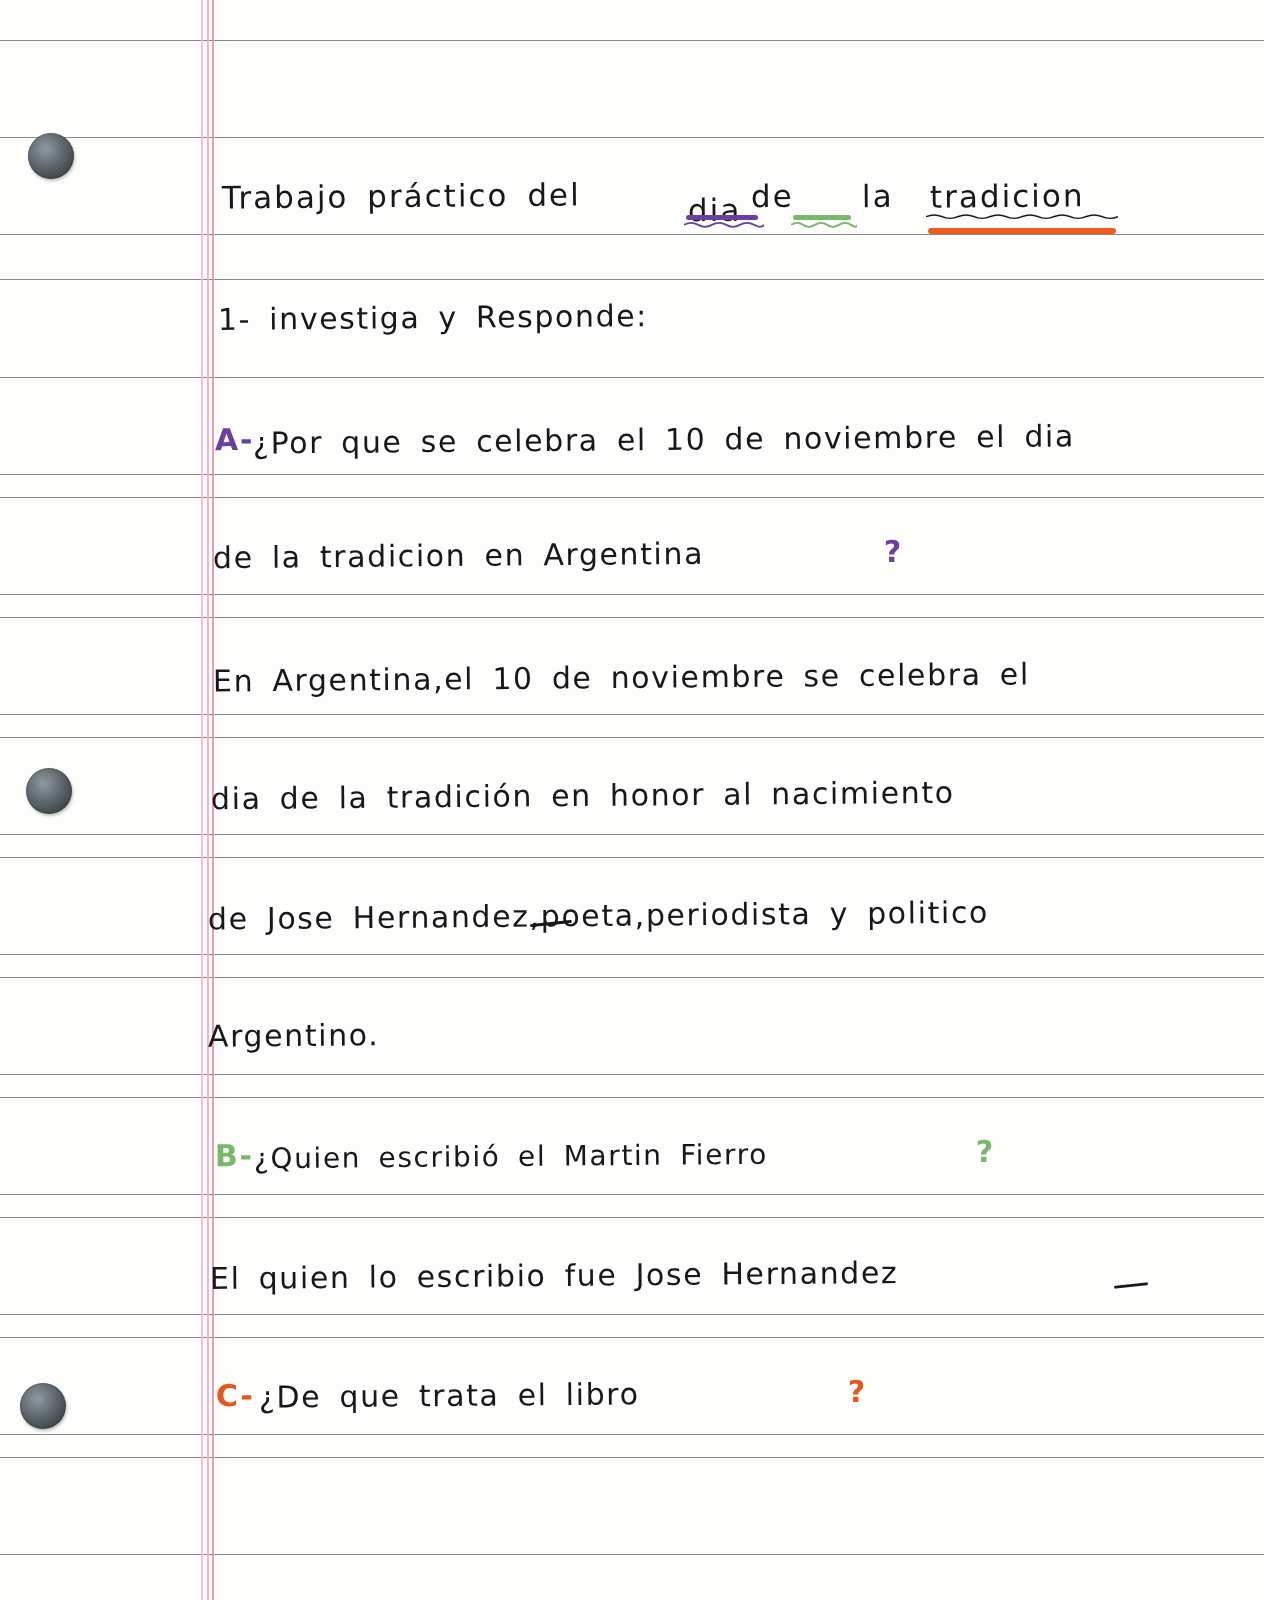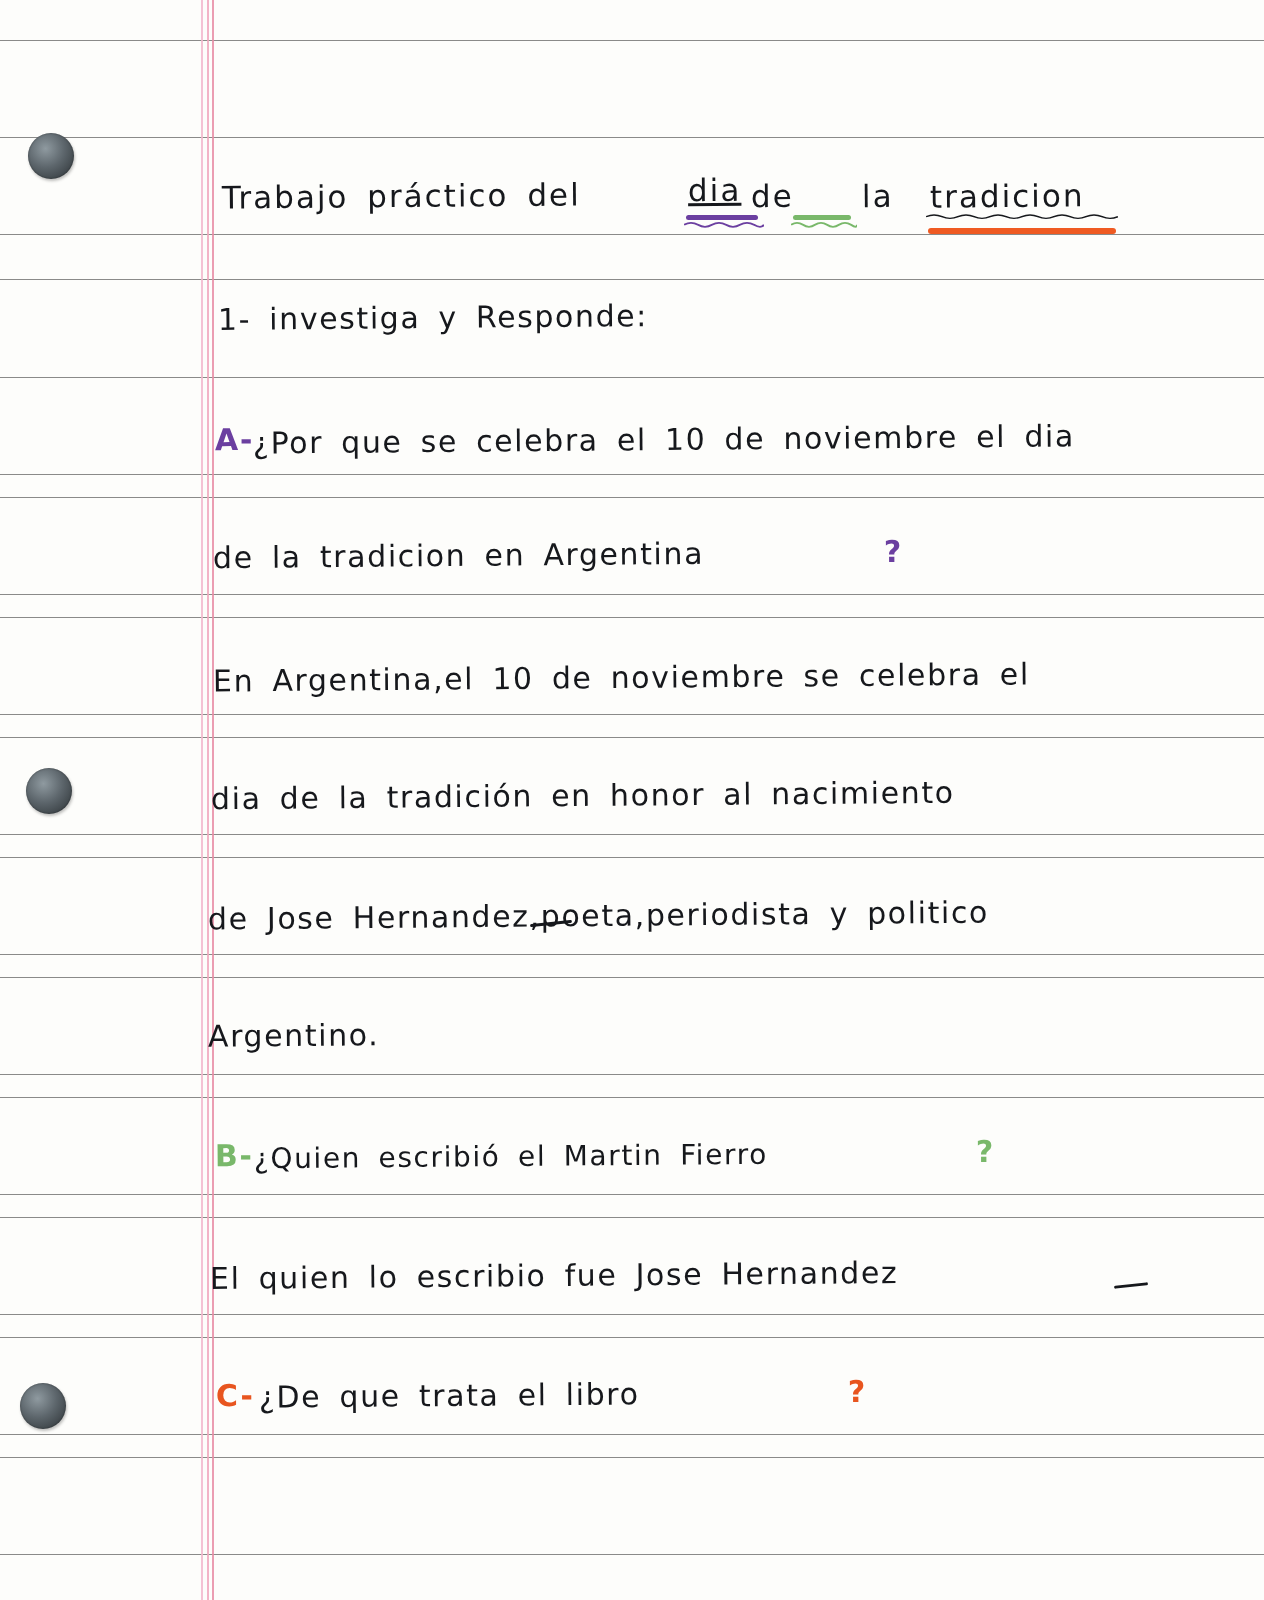--- a/index.html
+++ b/index.html
@@ -128,21 +128,21 @@
     <div class="margin-line mpink" style="left:201px"></div>
     <div class="margin-line m2" style="left:207px"></div>
     <div class="margin-line" style="left:212px"></div>
   </div>
 
   <div class="hole" style="left:28px; top:133px;"></div>
   <div class="hole" style="left:26px; top:768px;"></div>
   <div class="hole" style="left:20px; top:1383px;"></div>
 
   <div class="hw title ink-black" style="left:222px; top:178px;">Trabajo  práctico  del </div>
-  <div class="hw title ink-black" style="left:688px; top:172px;text-decoration:underline;">dia</div>
+  <div class="hw title ink-black" style="left:688px; top:192px;">dia</div>
   <div class="hw title ink-black" style="left:751px; top:178px;">de</div>
   <div class="hw title ink-black" style="left:862px; top:178px;">la</div>
   <div class="hw title ink-black" style="left:930px; top:178px;">tradicion</div>
 
   <div class="ul purple" style="left:686px; top:215px; width:72px;"></div>
   <div class="ul green" style="left:793px; top:215px; width:58px;"></div>
   <div class="ul orange" style="left:928px; top:228px; width:188px;"></div>
 
   <svg class="squiggle" style="left:684px; top:220px; width:80px;" viewBox="0 0 80 10" preserveAspectRatio="none">
     <path d="M0 6 Q 7 1 14 6 T 28 6 T 42 6 T 56 6 T 70 6 T 80 6" stroke="#6b3fa0" stroke-width="2.2" fill="none"></path>

